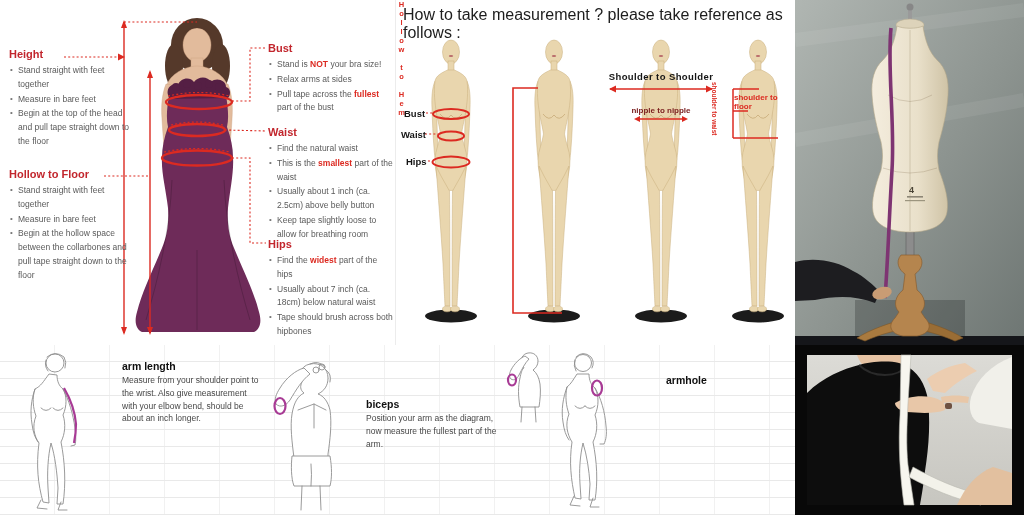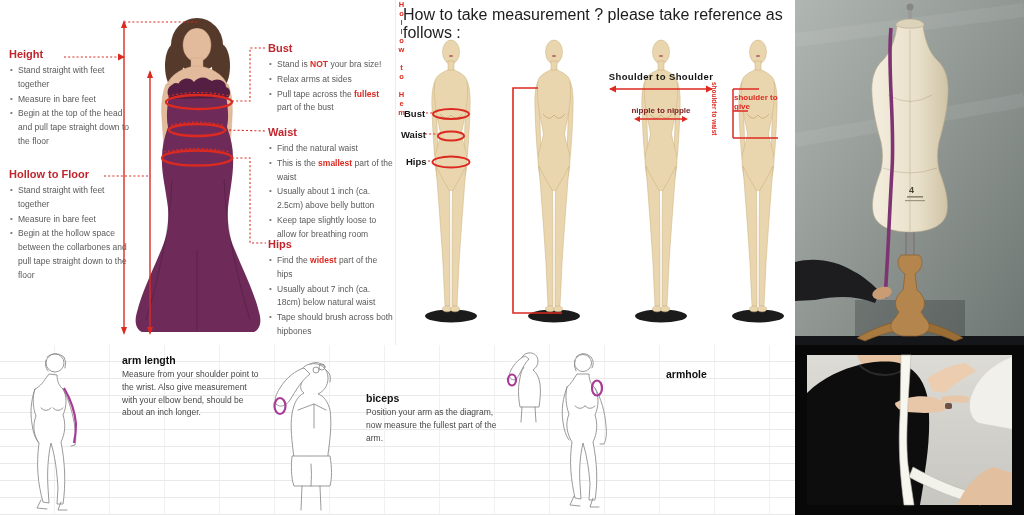--- a/index.html
+++ b/index.html
@@ -51,21 +51,21 @@
   #shoulder-hem-label{position:absolute;left:0;top:146px;width:229px;text-align:center;
      font-size:27px;font-weight:bold;letter-spacing:-0.5px;color:var(--blue);z-index:3;}
   #form-size{position:absolute;left:114px;top:185px;font-size:9px;font-weight:bold;color:#4a4436;z-index:3;}
   #br-photo{position:absolute;left:795px;top:345px;width:229px;height:170px;background:#080808;}
   
   #bottom-strip{position:absolute;left:0;top:345px;width:795px;height:170px;background-color:#fff;
     background-image:
       repeating-linear-gradient(to bottom, transparent 0 16px, #e9e9e9 16px 17px),
       repeating-linear-gradient(to right, transparent 0 54px, #f1f1f1 54px 55px);}
   .bt{position:absolute;z-index:3;}
-  .bt h4{margin:4px 0 2px 0;font-size:10.5px;font-weight:bold;color:#101010;}
+  .bt h4{margin:10px 0 2px 0;font-size:10.5px;font-weight:bold;color:#101010;}
   .bt p{margin:0;font-size:8.5px;line-height:1.5;color:#474747;}
   #bt-arm{left:122px;top:350px;width:140px;}
   #bt-biceps{left:366px;top:388px;width:132px;}
   #bt-armhole{left:666px;top:364px;width:127px;}
 </style>
 </head>
 <body>
 
 <div id="canvas">
 
@@ -178,21 +178,21 @@
         <span>t</span>
         <span>o</span>
         <span>&nbsp;</span>
         <span>H</span>
         <span>e</span>
         <span>m</span>
       </div>
     <div class="mlabel" id="lbl-sts">Shoulder to Shoulder</div>
     <div class="mlabel" id="lbl-ntn">nipple to nipple</div>
     <div id="lbl-stw">shoulder to waist</div>
-    <div id="lbl-stb">shoulder to give</div>
+    <div id="lbl-stb">shoulder to floor</div>
 
     <svg class="layer" style="left:0;top:0" width="400" height="345" viewBox="0 0 400 345">
       <defs>
         <g id="mann">
           <ellipse cx="0" cy="290" rx="26" ry="6.5" fill="#1b1b1b"></ellipse>
           <ellipse class="skin" cx="0" cy="26" rx="8.5" ry="12"></ellipse>
           <rect class="skin" x="-3" y="35" width="6" height="10"></rect>
           <path class="skin" d="M-16,55 C-19,62 -19.5,72 -19,82 C-18.6,95 -18,110 -17,122 C-16.7,128 -16,132 -15.3,136 L-12.6,135 C-13.4,120 -14,100 -14.2,85 C-14.3,72 -14,62 -12.5,56 Z"></path>
           <path class="skin" d="M16,55 C19,62 19.5,72 19,82 C18.6,95 18,110 17,122 C16.7,128 16,132 15.3,136 L12.6,135 C13.4,120 14,100 14.2,85 C14.3,72 14,62 12.5,56 Z"></path>
           <path class="skin" d="M-3.5,44 C-10,47 -15,50 -16,55 C-17.5,66 -16,78 -14.5,87 C-13,96 -11.5,101 -10.5,108 C-12,118 -15.5,124 -16,133 C-16.3,143 -13.5,152 -12,160 C-6,166 6,166 12,160 C13.5,152 16.3,143 16,133 C15.5,124 12,118 10.5,108 C11.5,101 13,96 14.5,87 C16,78 17.5,66 16,55 C15,50 10,47 3.5,44 Z"></path>

